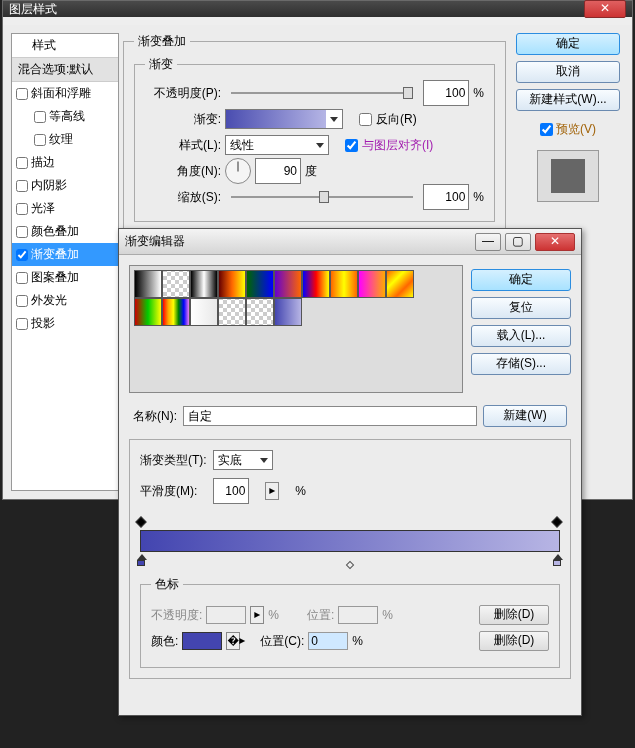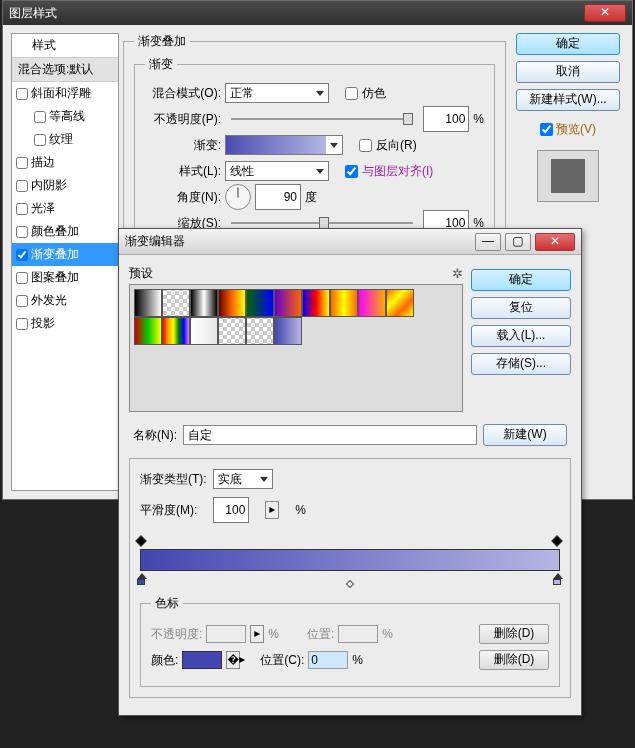--- a/index.html
+++ b/index.html
@@ -1,20 +1,20 @@
 <!DOCTYPE html>
 <html><head>
 <meta charset="utf-8">
 <style>
 * { box-sizing: border-box; margin: 0; padding: 0; font-family: "Microsoft YaHei", SimSun, Arial, sans-serif; font-size: 12px; }
 body { background: #222; width: 635px; height: 748px; overflow: hidden; position: relative; }
 
 
 .dialog-main { position: absolute; left: 2px; top: 0; width: 631px; height: 500px; background: #eee; border: 1px solid #6a6a6a; }
-.titlebar { height: 24px; background: linear-gradient(#4a4a4a,#2f2f2f); color: #fff; display: flex; align-items: center; padding: 0 6px; }
+.titlebar { height: 16px; background: linear-gradient(#4a4a4a,#2f2f2f); color: #fff; display: flex; align-items: center; padding: 0 6px; }
 .titlebar .title { flex: 1; }
 .titlebar .close { width: 42px; height: 18px; background: linear-gradient(#e06060,#c33); border: 1px solid #8a2a2a; border-radius: 2px; text-align: center; color:#fff; line-height:15px; cursor:pointer;}
 .dialog-body { position: absolute; top: 24px; left:0; right:0; bottom:0; background:#ececec; padding:8px; display:flex; }
 
 
 .styles-list { width:108px; border:1px solid #999; background:#fff; margin-right:4px; }
 .styles-list .hdr { padding:3px 20px; border-bottom:1px solid #ccc; }
 .styles-list .sub { padding:3px 6px; background:#e2e2e2; border-bottom:1px solid #ccc; }
 .styles-list .item { padding:3px 4px; display:flex; align-items:center; gap:3px; }
 .styles-list .item input { width:12px; height:12px; }
@@ -150,30 +150,20 @@
           </div>
         </div>
     </div>
 
     <div class="center">
       <fieldset>
         <legend>渐变叠加</legend>
         <fieldset>
           <legend>渐变</legend>
 
-          <div class="row">
-            <span class="lbl">混合模式(O):</span>
-            <div class="combo" style="width:104px">
-                <span>正常</span>
-                <span class="arrow"></span>
-              </div>
-            <span style="width:8px"></span>
-            <input type="checkbox" style="">
-            <span>仿色</span>
-          </div>
 
           <div class="row">
             <span class="lbl">不透明度(P):</span>
             <div class="slider">
                 <div class="knob" style="left:calc(100% - 10px)"></div>
               </div>
             <input class="numbox" value="100" style="">
             <span>%</span>
           </div>
 
@@ -238,24 +228,20 @@
 <div class="dialog-sub">
   <div class="sub-titlebar">
     <span class="title">渐变编辑器</span>
     <div class="winbtn">―</div>
     <div class="winbtn">▢</div>
     <div class="winbtn x">✕</div>
   </div>
   <div class="sub-body">
     <div class="sub-row">
       <div class="presets-box">
-        <div style="display:flex;align-items:center;margin-bottom:2px">
-          <span>预设</span>
-          <span class="gear">✲</span>
-        </div>
         <div class="presets-grid">
           <div class="presets-inner" id="swatches">
               <div class="sw" style="background: linear-gradient(90deg, rgb(0, 0, 0), rgb(255, 255, 255));"></div>
               <div class="sw" style="background: repeating-conic-gradient(rgb(204, 204, 204) 0deg, rgb(204, 204, 204) 25%, rgb(255, 255, 255) 0deg, rgb(255, 255, 255) 50%) 0px center / 8px 8px;"></div>
               <div class="sw" style="background: linear-gradient(90deg, rgb(0, 0, 0), rgb(255, 255, 255), rgb(0, 0, 0));"></div>
               <div class="sw" style="background: linear-gradient(90deg, rgb(102, 0, 0), rgb(255, 102, 0), rgb(255, 255, 0));"></div>
               <div class="sw" style="background: linear-gradient(90deg, rgb(0, 102, 0), rgb(0, 0, 255));"></div>
               <div class="sw" style="background: linear-gradient(90deg, rgb(102, 0, 204), rgb(255, 102, 0));"></div>
               <div class="sw" style="background: linear-gradient(90deg, rgb(0, 0, 255), rgb(255, 0, 0), rgb(255, 255, 0));"></div>
               <div class="sw" style="background: linear-gradient(90deg, rgb(255, 102, 0), rgb(255, 255, 0), rgb(255, 102, 0));"></div>

